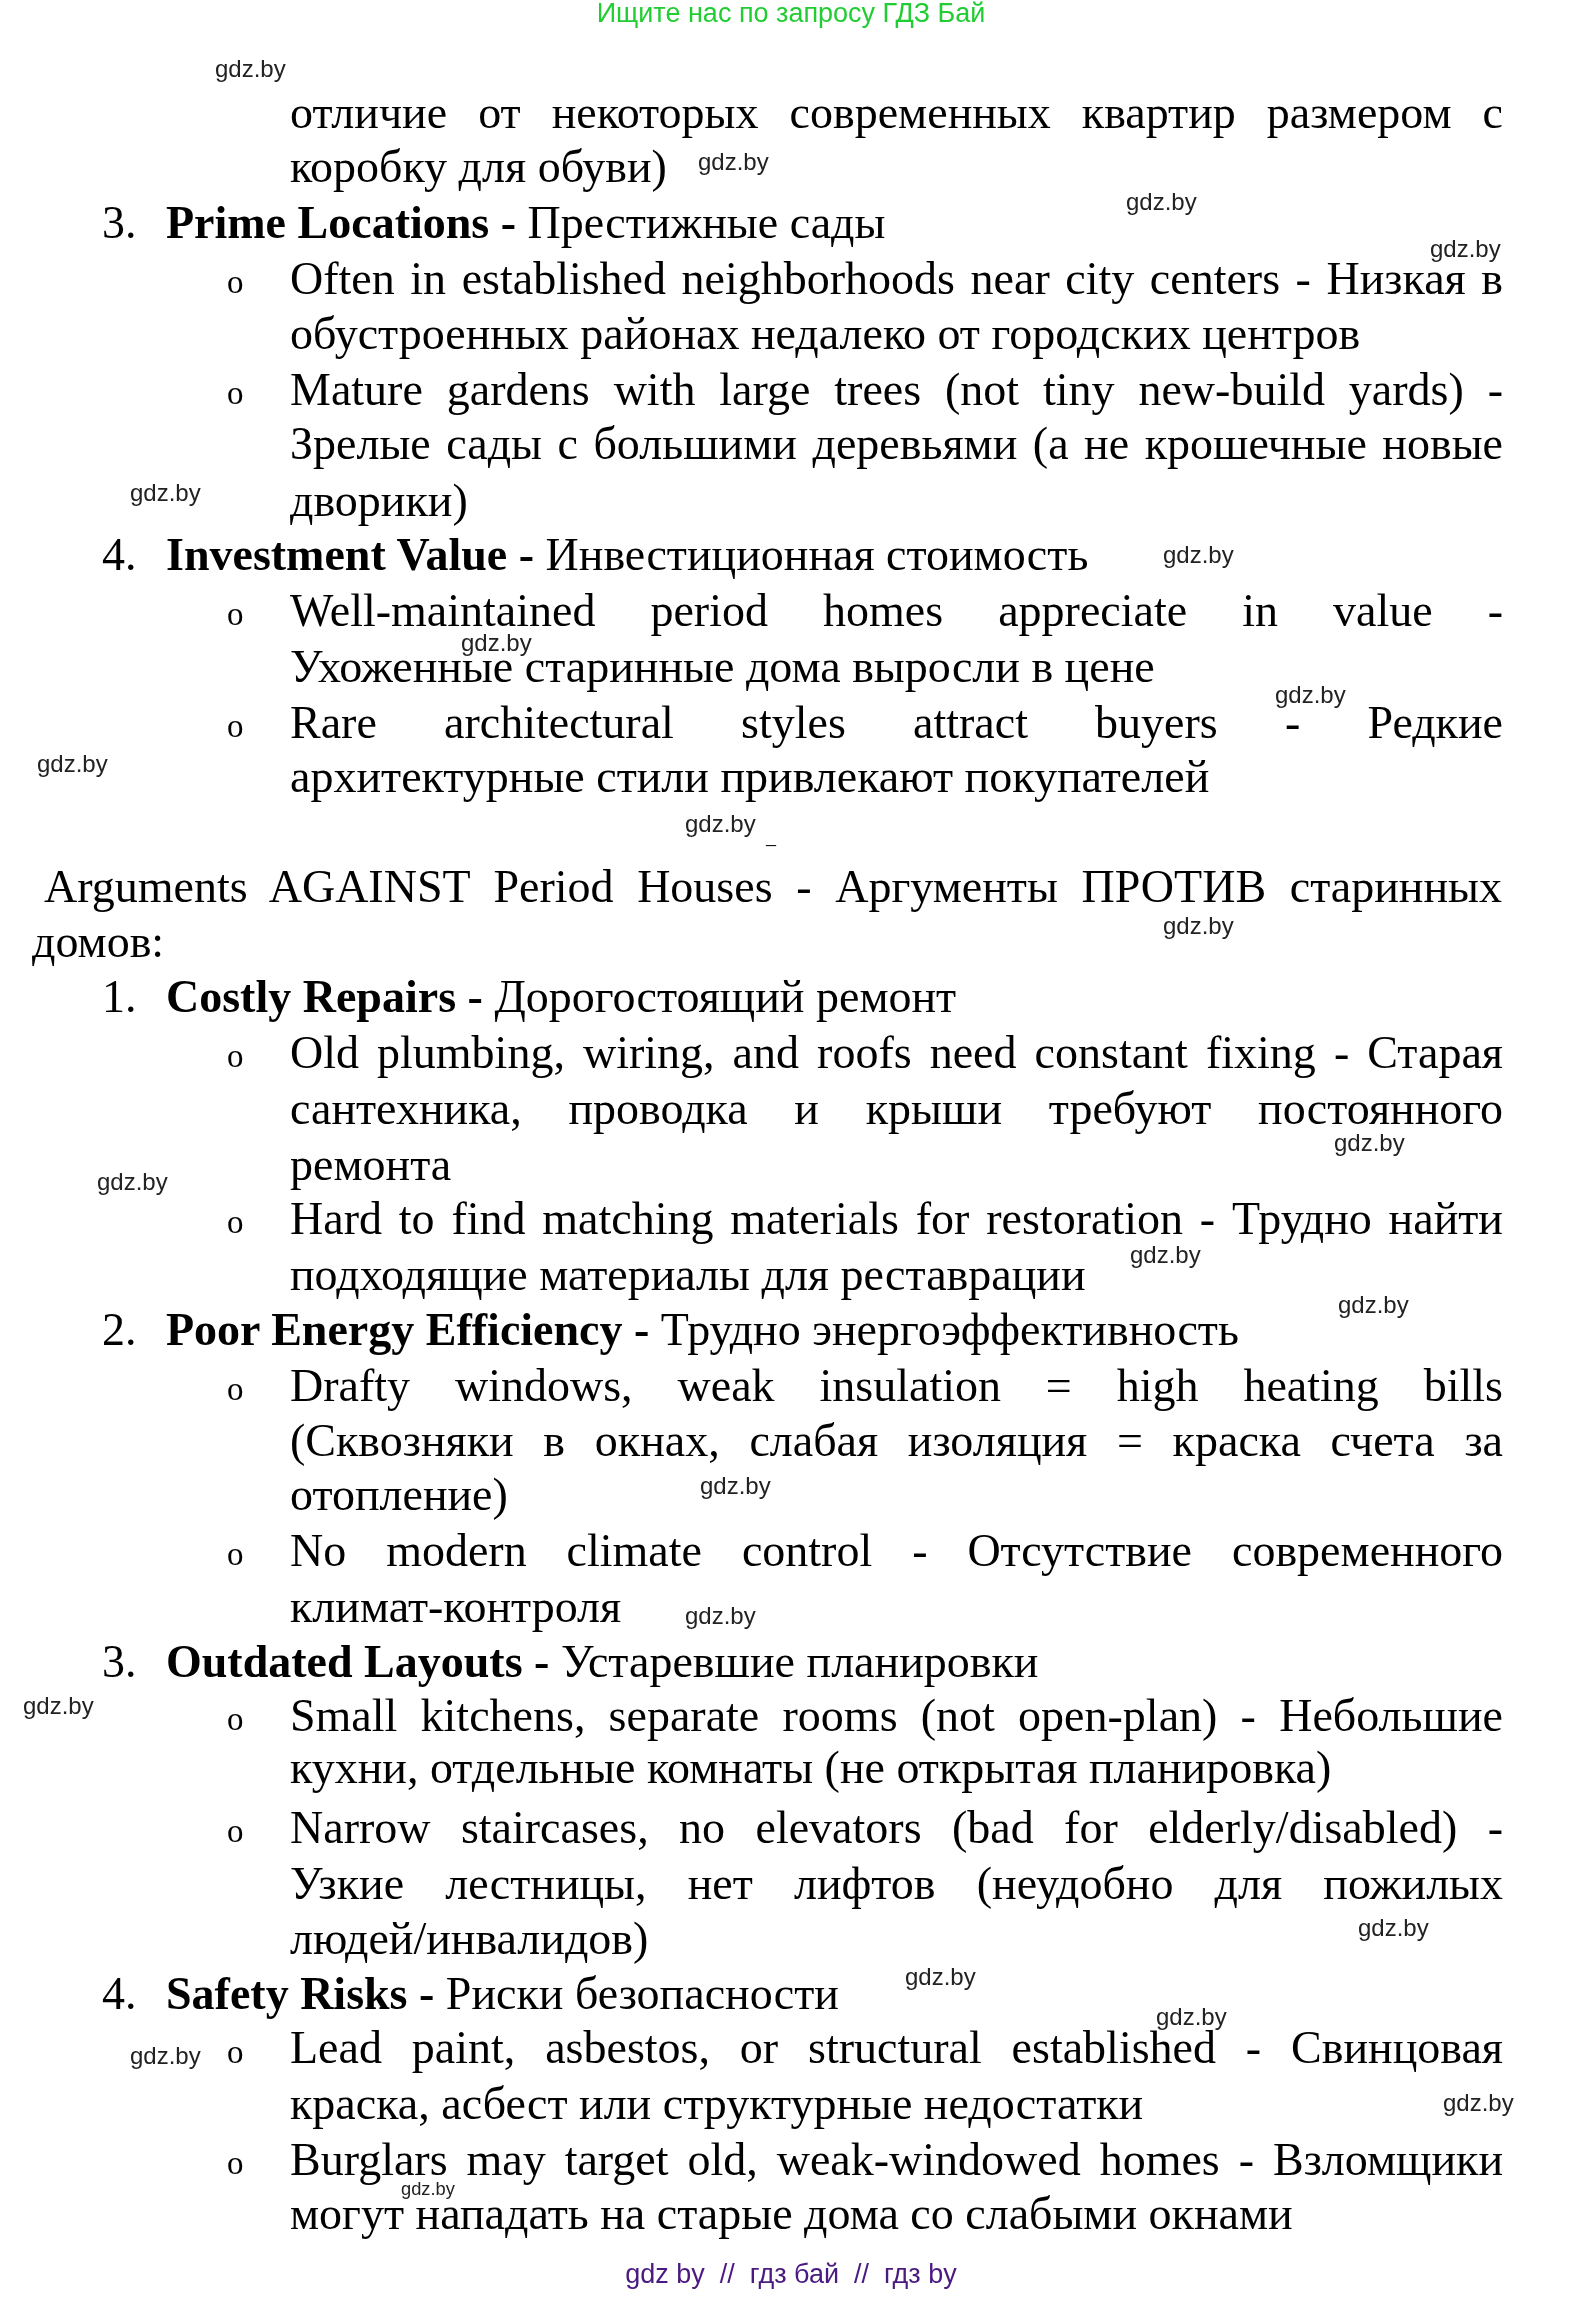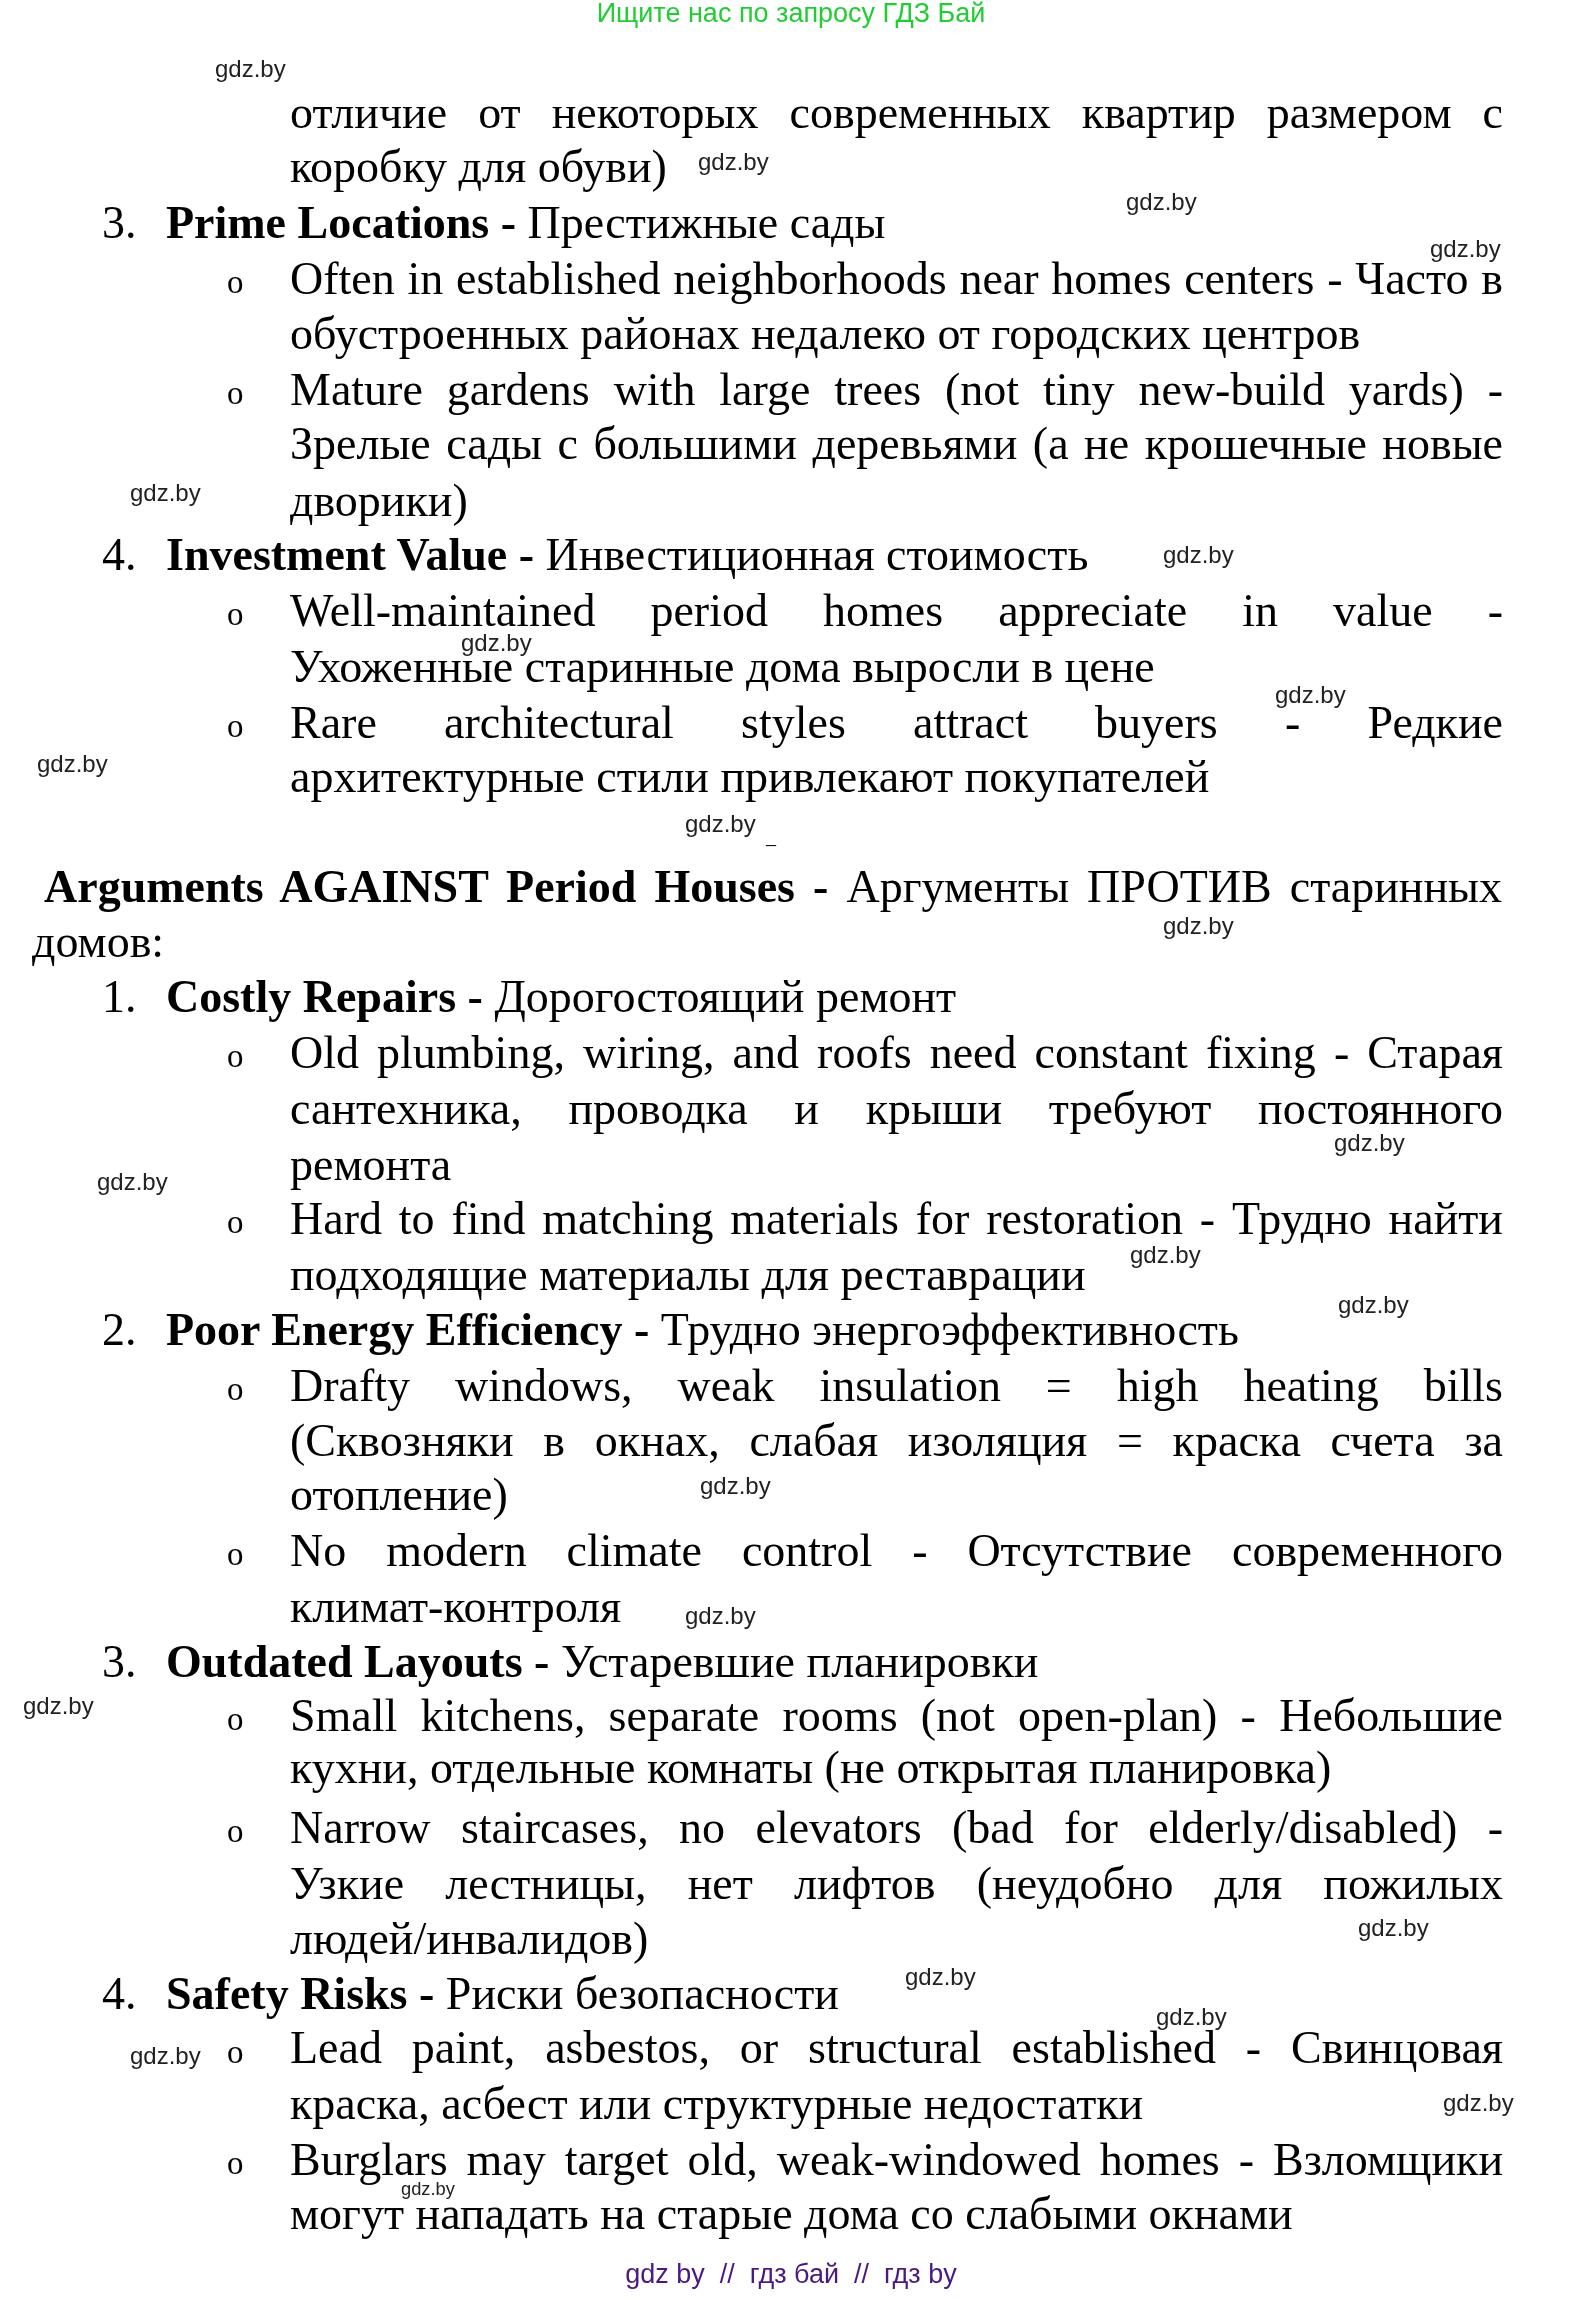--- a/index.html
+++ b/index.html
@@ -10,36 +10,36 @@
   .ftr { position:absolute; left:0; width:1582px; top:2259px; text-align:center;
          font-family:"Liberation Sans", sans-serif; font-size:27px; color:#4a1a80; white-space:pre; }
   .ln { position:absolute; font-size:46px; line-height:55px; white-space:nowrap; }
   .just { left:290px; width:1213px; text-align:justify; text-align-last:justify; white-space:normal; height:55px; overflow:hidden; }
   .plain { left:290px; }
   .num { position:absolute; left:102px; font-size:46px; line-height:55px; }
   .lbl { position:absolute; left:166px; font-size:46px; line-height:55px; white-space:nowrap; }
   .lbl b { font-weight:bold; }
   .bul { position:absolute; left:227px; font-size:33px; line-height:55px; }
   .sec { position:absolute; left:44px; font-size:46px; line-height:55px; white-space:nowrap; width:1458px; text-align:justify; text-align-last:justify; height:55px; overflow:hidden;}
-  .sec b { font-weight:bold; }
+  .sec b { font-weight:normal; }
   .wm { position:absolute; font-family:"Liberation Sans", sans-serif; font-size:24px; color:#222; }
   .dash { position:absolute; font-size:20px; }
 </style>
 </head>
 <body>
 
 <div class="hdr">Ищите нас по запросу ГДЗ Бай</div>
 
 <div class="ln just" style="top:85px">отличие от некоторых современных квартир размером с</div>
 <div class="ln plain" style="top:139px">коробку для обуви)</div>
 
 <div class="num" style="top:195px">3.</div>
 <div class="lbl" style="top:195px"><b>Prime Locations</b><b> - </b><span>Престижные сады</span></div>
 <div class="bul" style="top:255px">o</div>
-<div class="ln just" style="top:251px">Often in established neighborhoods near homes centers - Часто в</div>
+<div class="ln just" style="top:251px">Often in established neighborhoods near city centers - Низкая в</div>
 <div class="ln plain" style="top:306px">обустроенных районах недалеко от городских центров</div>
 <div class="bul" style="top:366px">o</div>
 <div class="ln just" style="top:362px">Mature gardens with large trees (not tiny new-build yards) -</div>
 <div class="ln just" style="top:416px">Зрелые сады с большими деревьями (а не крошечные новые</div>
 <div class="ln plain" style="top:473px">дворики)</div>
 
 <div class="num" style="top:527px">4.</div>
 <div class="lbl" style="top:527px"><b>Investment Value</b><b> - </b><span>Инвестиционная стоимость</span></div>
 <div class="bul" style="top:587px">o</div>
 <div class="ln just" style="top:583px">Well-maintained period homes appreciate in value -</div>

